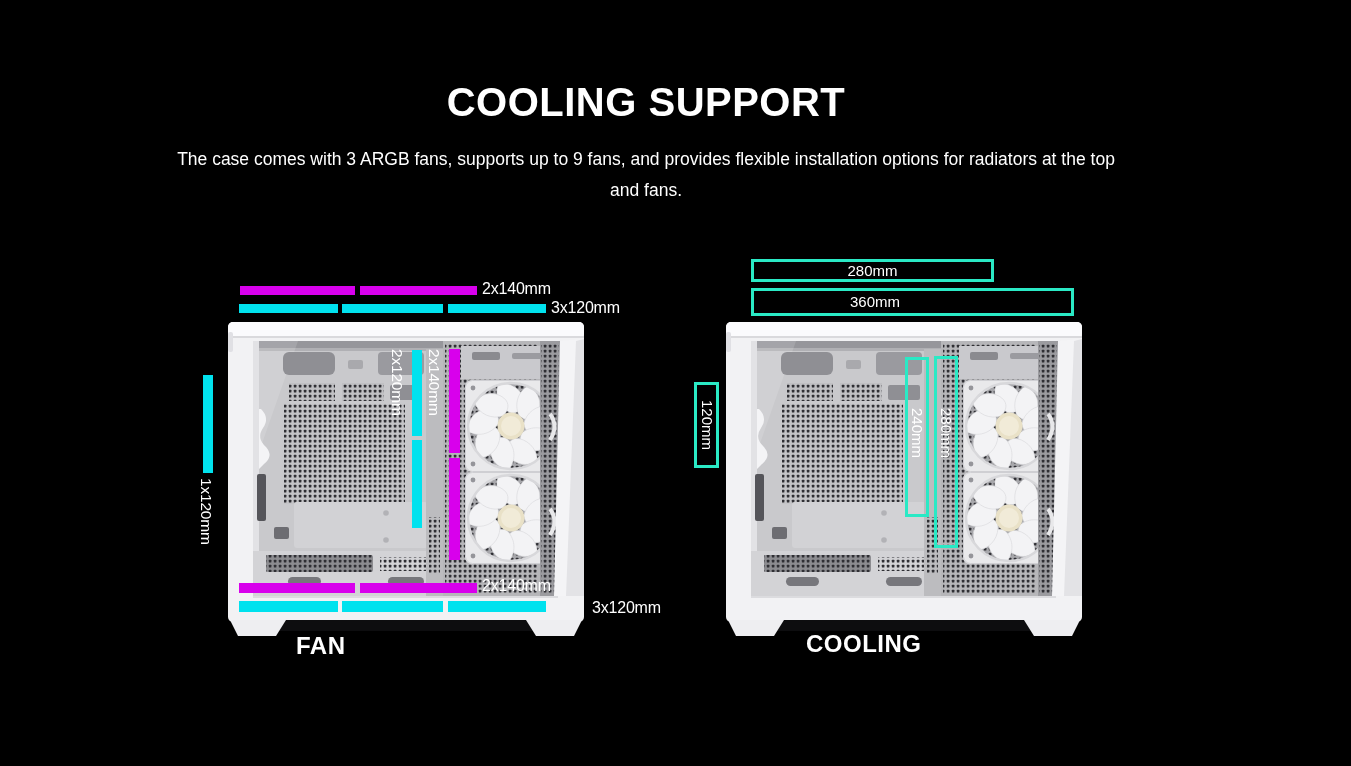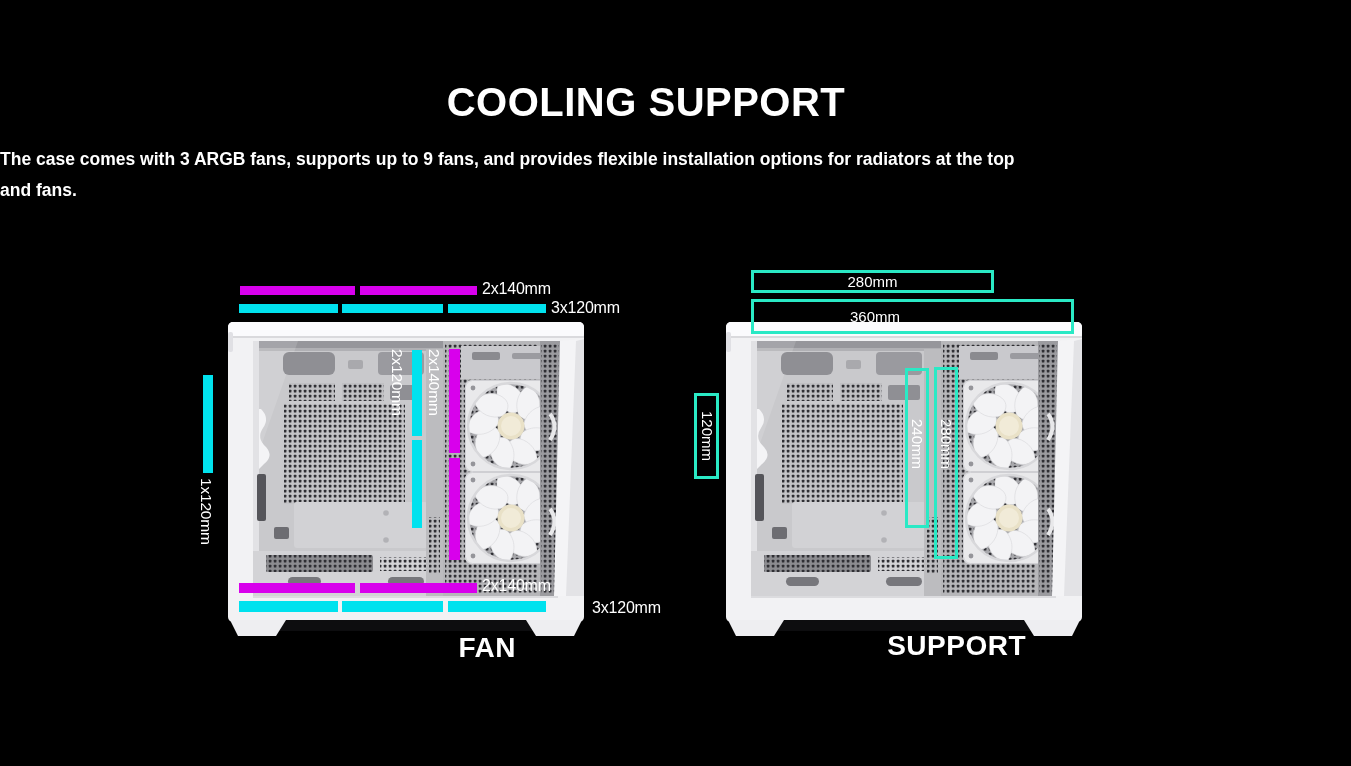--- a/index.html
+++ b/index.html
@@ -8,41 +8,41 @@
     position:relative; width:1351px; height:766px; overflow:hidden;
     background:var(--background,#000); color:var(--text,#fff);
     font-family:"Liberation Sans", sans-serif;
     border-radius:17px;
   }
   .title {
     position:absolute; left:0; top:80px; width:1292px; text-align:center;
     font-size:40px; font-weight:bold; letter-spacing:.5px; line-height:44px;
   }
   .subtitle {
-    position:absolute; left:0; top:144px; width:1292px; text-align:left;
-    font-size:17.5px; line-height:31px; font-weight:bold;
+    position:absolute; left:0; top:144px; width:1292px; text-align:center;
+    font-size:17.5px; line-height:31px; font-weight:normal;
   }
   .subtitle span { display:block; }
   .diagram { position:absolute; left:0; top:0; width:0; height:0; overflow:visible; }
   .case-svg { position:absolute; }
   .bar { position:absolute; }
   .c140 { background:var(--fan-140mm-bar,#d800ec); }
   .c120 { background:var(--fan-120mm-bar,#00e2ee); }
   .lbl {
     position:absolute; font-size:16px; line-height:18px; letter-spacing:-.2px;
     color:var(--text,#fff); white-space:nowrap;
   }
   .vlbl { writing-mode:vertical-rl; text-orientation:mixed; font-size:15.5px; width:18px; line-height:18px; }
-  .rad-rect { position:absolute; border:3px solid var(--radiator-outline,#2ae9c5); background:transparent;margin-top:11px; }
+  .rad-rect { position:absolute; border:3px solid var(--radiator-outline,#2ae9c5); background:transparent; }
   .rad-center { display:flex; align-items:center; justify-content:center; }
   .rlbl { font-size:15px; letter-spacing:0; }
   .rad-rect .lbl { position:static; }
   .diagram-title {
-    position:absolute; width:220px; text-align:right;
-    font-size:28px; font-weight:bold; letter-spacing:.5px;
+    position:absolute; width:220px; text-align:left;
+    font-size:24px; font-weight:bold; letter-spacing:.5px;
   }
 </style>
 </head>
 <body>
 
 <div class="page" style="--background: #000000; --text: #ffffff; --fan-140mm-bar: #d800ec; --fan-120mm-bar: #00e2ee; --radiator-outline: #2ae9c5;">
 
   <svg width="0" height="0" style="position:absolute" aria-hidden="true">
     <defs>
       <pattern id="holes" width="5" height="5" patternUnits="userSpaceOnUse">
@@ -188,32 +188,32 @@
 
   <section class="diagram">
     <svg class="case-svg" style="left:726px;top:319px" width="356" height="318" viewBox="0 0 356 318">
         <use href="#pc-case"></use>
       </svg>
 
     <div class="rad-rect rad-center" style="left:751px;top:259px;width:243px;height:23px">
       <span class="lbl rlbl">280mm</span>
     </div>
 
-    <div class="rad-rect" style="left:751px;top:288px;width:323px;height:35px">
+    <div class="rad-rect" style="left:751px;top:288px;width:323px;height:28px">
       <span class="lbl rlbl" style="position:absolute;left:96px;top:50%;transform:translateY(-50%)">360mm</span>
     </div>
 
     <div class="rad-rect rad-center" style="left:694px;top:382px;width:25px;height:86px">
       <span class="lbl rlbl vlbl">120mm</span>
     </div>
 
     <div class="rad-rect" style="left:905px;top:357px;width:24px;height:160px">
       <span class="lbl rlbl vlbl" style="position:absolute;left:50%;top:48px;transform:translateX(-50%)">240mm</span>
     </div>
 
     <div class="rad-rect" style="left:934px;top:356px;width:24px;height:192px">
       <span class="lbl rlbl vlbl" style="position:absolute;left:50%;top:49px;transform:translateX(-50%)">280mm</span>
     </div>
 
-    <div class="diagram-title" style="left:806px;top:630px">SUPPORT</div>
+    <div class="diagram-title" style="left:806px;top:630px">COOLING</div>
   </section>
 
 </div>
 
 </body></html>

